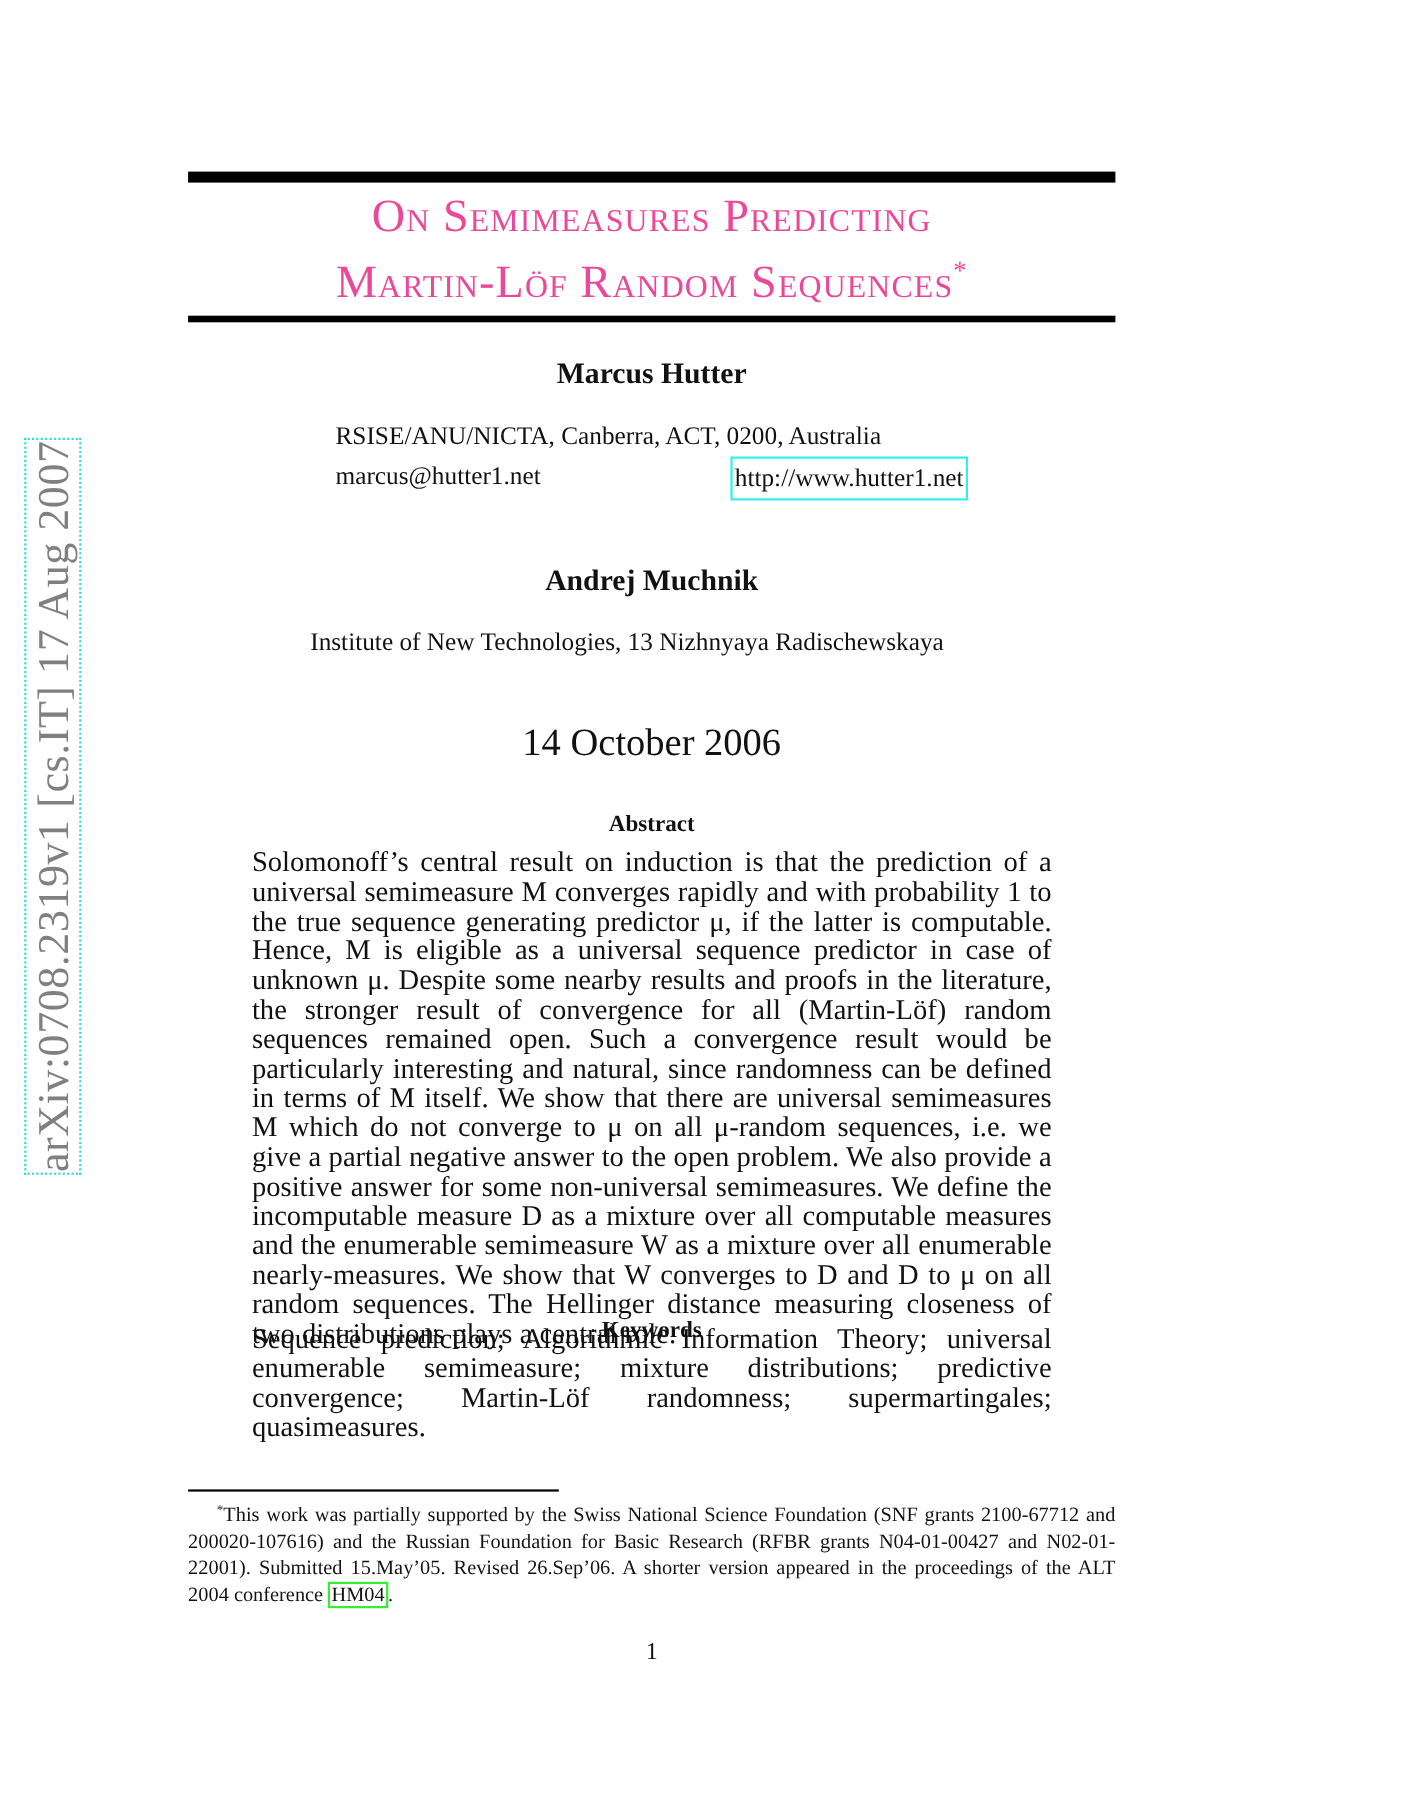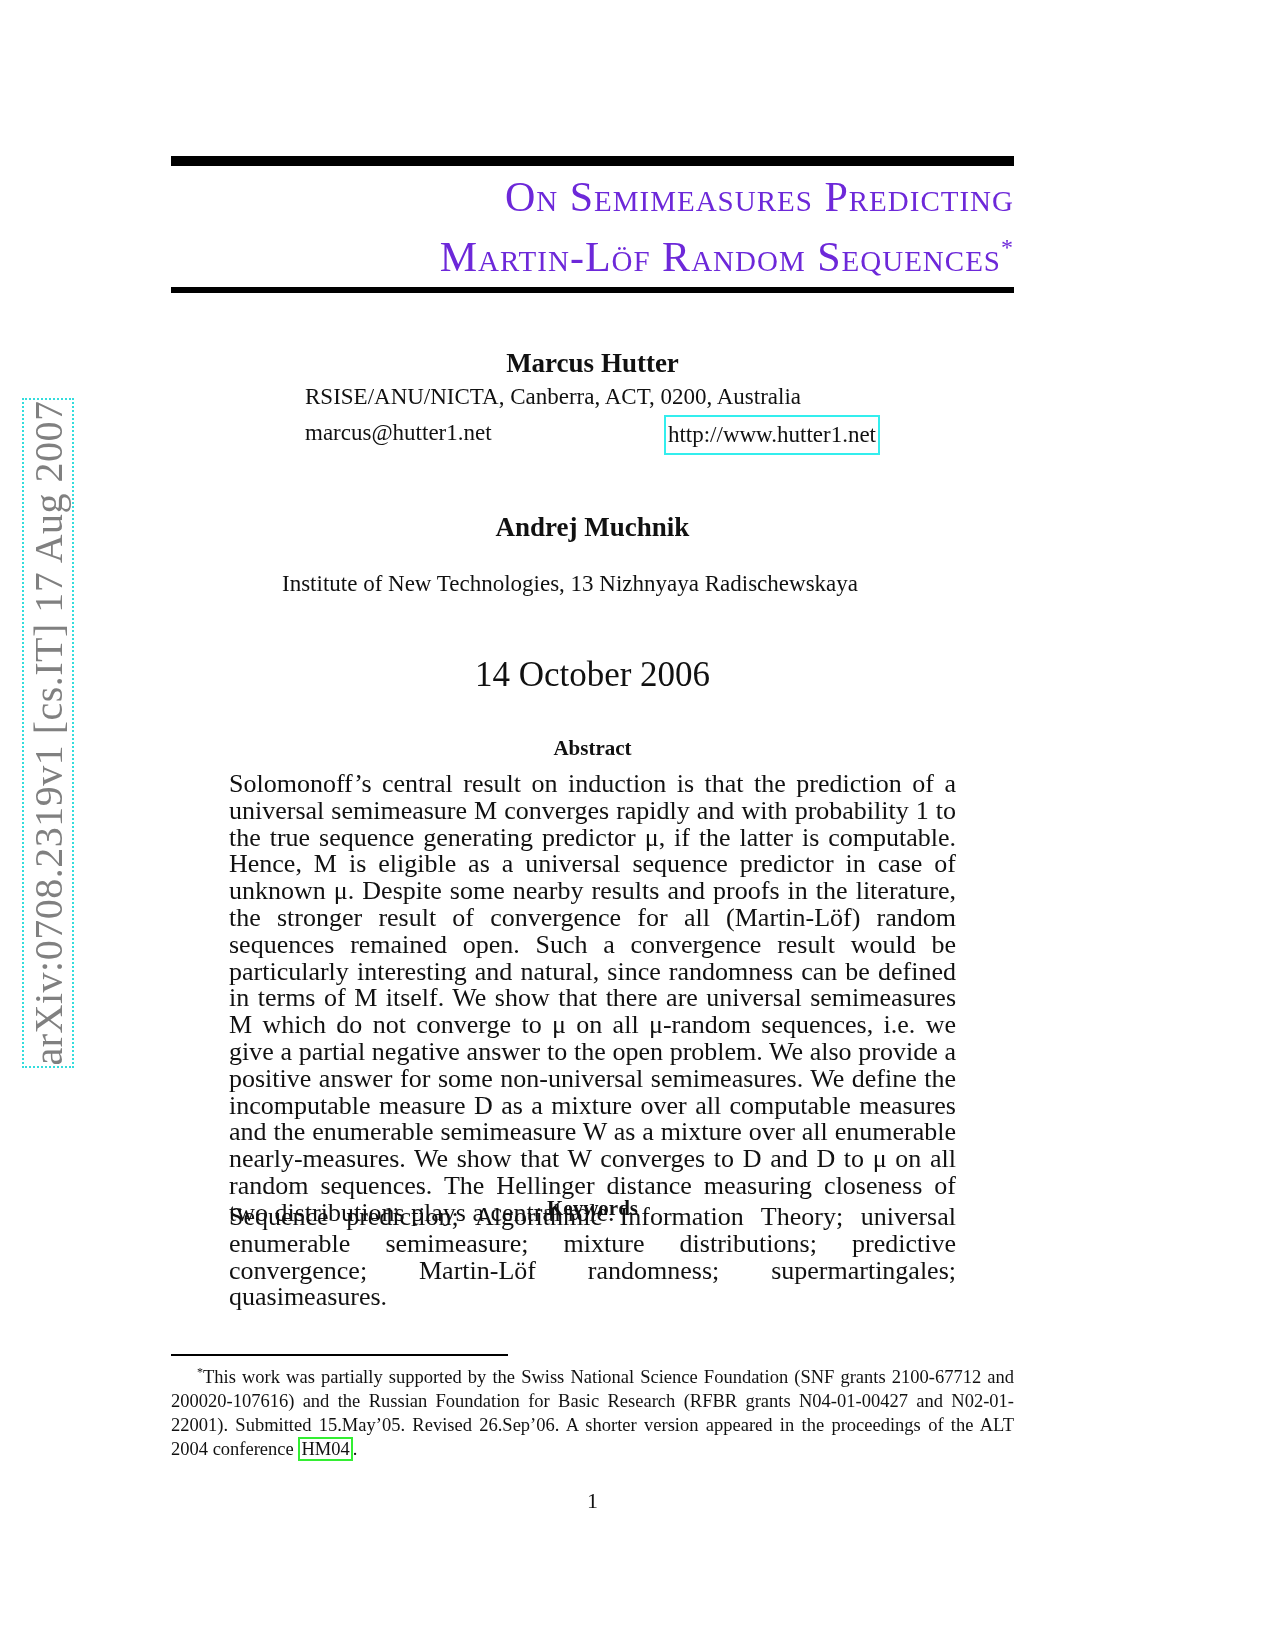--- a/index.html
+++ b/index.html
@@ -19,23 +19,23 @@
       transform: translate(-50%, -50%) rotate(-90deg);
       white-space: nowrap;
       font-family: "Liberation Serif", serif;
       font-size: 40px; color: #808080; letter-spacing: 0.5px;
     }
 
     .rule-top { position: absolute; left: 171px; top: 156px; width: 843px; height: 10px; background: #000; }
     .rule-bottom { position: absolute; left: 171px; top: 287px; width: 843px; height: 6px; background: #000; }
 
     .title {
-      position: absolute; left: 171px; top: 172px; width: 843px; text-align: right;
+      position: absolute; left: 171px; top: 172px; width: 843px; text-align: center;
       font-family: "Liberation Serif", serif; font-variant: small-caps;
-      font-size: 42px; line-height: 50px; letter-spacing: 1px; color: #6d28d9;
+      font-size: 42px; line-height: 50px; letter-spacing: 1px; color: #ec4899;
     }
     .title sup { font-size: 24px; vertical-align: 16px; }
 
     .author {
       position: absolute; width: 1275px; left: 0; text-align: center;
       font-family: "Liberation Serif", serif; font-weight: bold; font-size: 27px;
     }
     .aff-block { position: absolute; font-family: "Liberation Serif", serif; font-size: 23px; line-height: 36px; }
     .aff-line { white-space: nowrap; }
     .row { display: flex; justify-content: space-between; }
@@ -77,21 +77,21 @@
   <div class="arxiv-stamp-text">arXiv:0708.2319v1  [cs.IT]  17 Aug 2007</div>
 </div>
 
 <div class="rule-top"></div>
 <div class="title">
   <div>On Semimeasures Predicting</div>
   <div><span>Martin-Löf Random Sequences</span><sup>*</sup></div>
 </div>
 <div class="rule-bottom"></div>
 
-<div class="author" style="top:324px; width:1185px;margin-top:24px;">Marcus Hutter</div>
+<div class="author" style="top:324px; width:1185px;">Marcus Hutter</div>
 <div class="aff-block" style="left:305px; top:379px; width:575px;">
   <div class="aff-line">RSISE/ANU/NICTA,  Canberra, ACT, 0200,  Australia</div>
   <div class="row">
     <span>marcus@hutter1.net</span>
     <span class="link-box">http://www.hutter1.net</span>
   </div>
 </div>
 
 <div class="author" style="top:512px; width:1185px;">Andrej Muchnik</div>
 <div class="aff-block" style="left:282px; top:566px; width:620px;">

